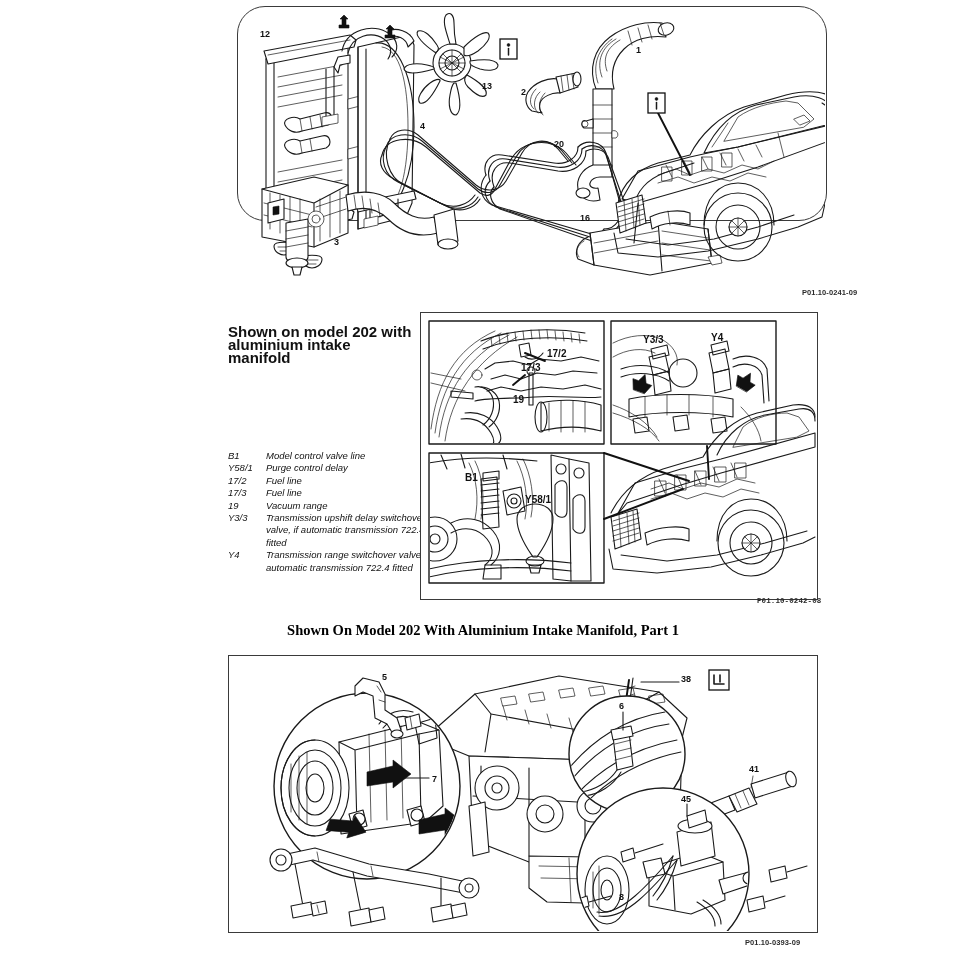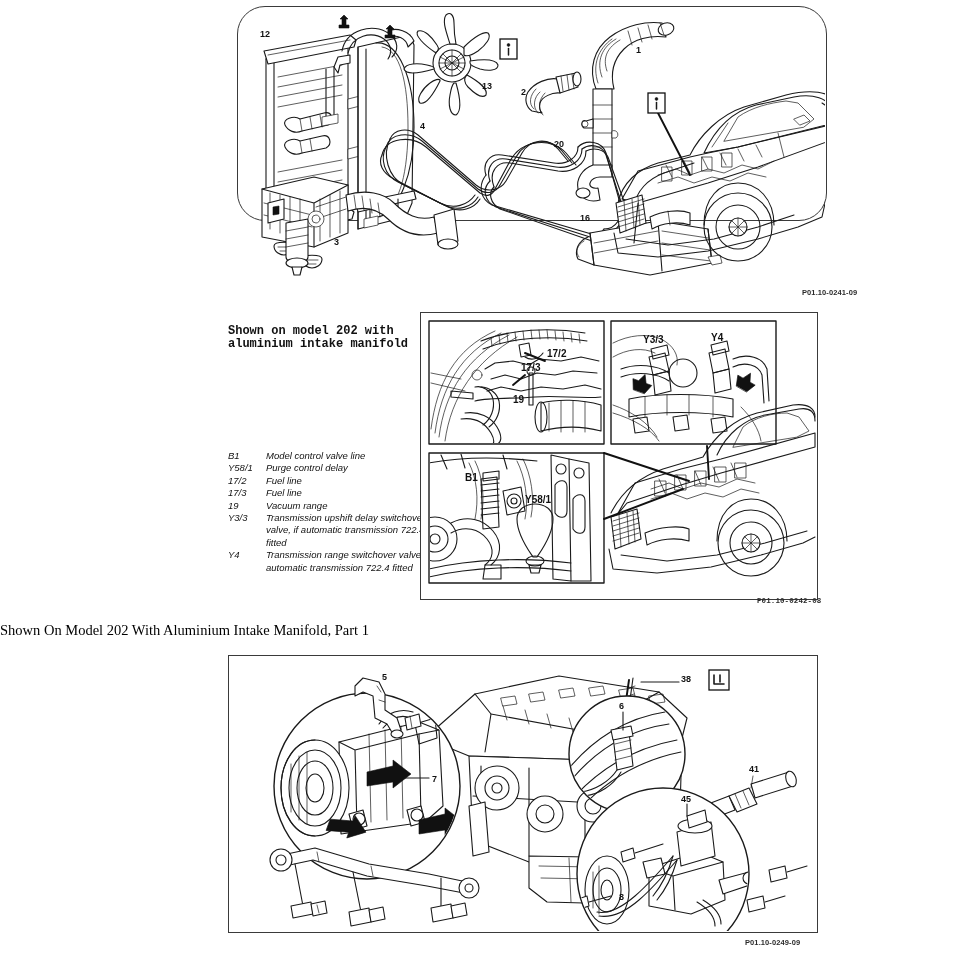--- a/index.html
+++ b/index.html
@@ -36,34 +36,34 @@
     font-size: 7.5px;
     font-weight: bold;
     color: #2b2b2b;
     letter-spacing: .1px;
     white-space: nowrap;
   }
 
   
   .note-heading {
     position: absolute;
-    font-family: Liberation Mono, monospace;
-    font-size: 12px;
+    font-family: Liberation Sans, sans-serif;
+    font-size: 15px;
     font-weight: bold;
     line-height: 13px;
     color: #111;
     width: 185px;
   }
   .caption-center {
     position: absolute;
     width: 100%;
-    text-align: left;
+    text-align: center;
     font-family: "Liberation Serif", serif;
     font-size: 14.5px;
-    font-weight: normal;
+    font-weight: bold;
     color: #000;
   }
 
   
   .legend {
     position: absolute;
     font-family: "Liberation Sans", sans-serif;
     font-size: 9.5px;
     font-style: italic;
     color: #111;
@@ -908,15 +908,15 @@
       </g>
 
       <g>
         <path class="ln" d="M124 216 L132 256"></path>
         <path class="fillw" d="M120 256 L140 252 L142 266 L122 270 Z"></path>
         <path class="fillw" d="M140 254 L154 251 L156 263 L142 266 Z"></path>
       </g>
 
     </svg>
   </div>
-  <div class="figcode" style="left:745px; top:938px;">P01.10-0249-09</div>
+  <div class="figcode" style="left:745px; top:938px;">P01.10-0393-09</div>
 
 </div>
 
 </body></html>

